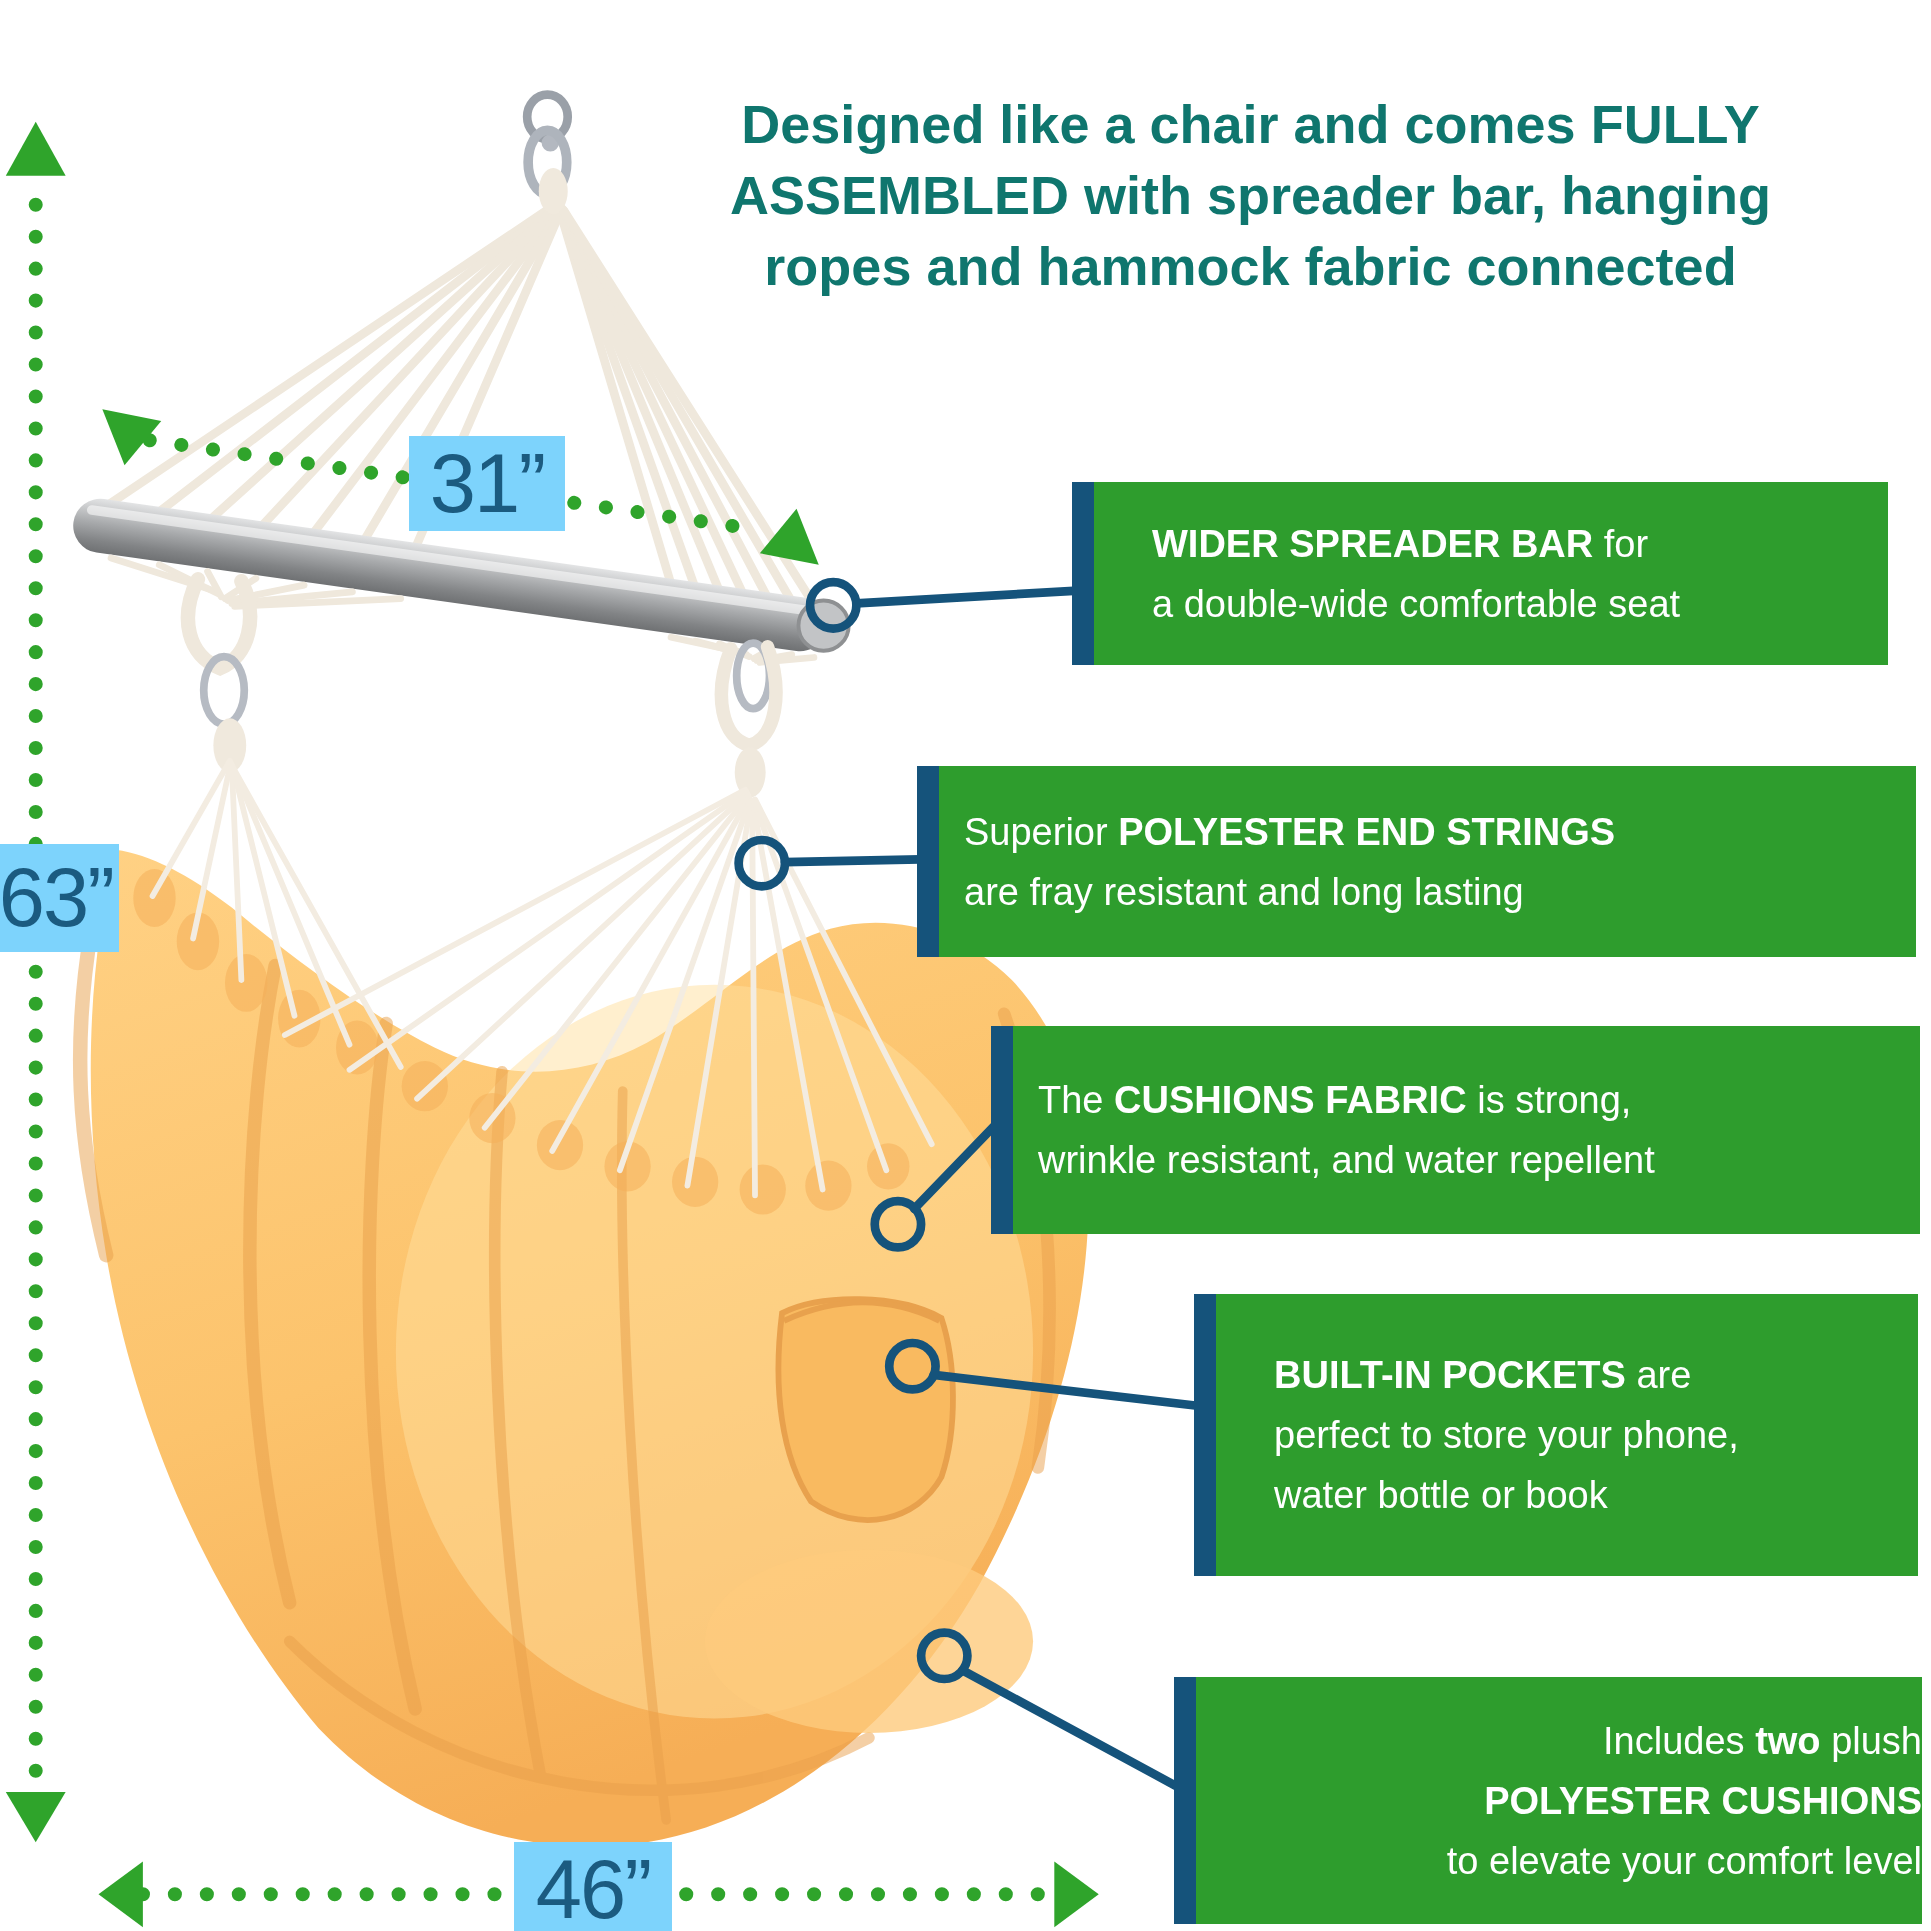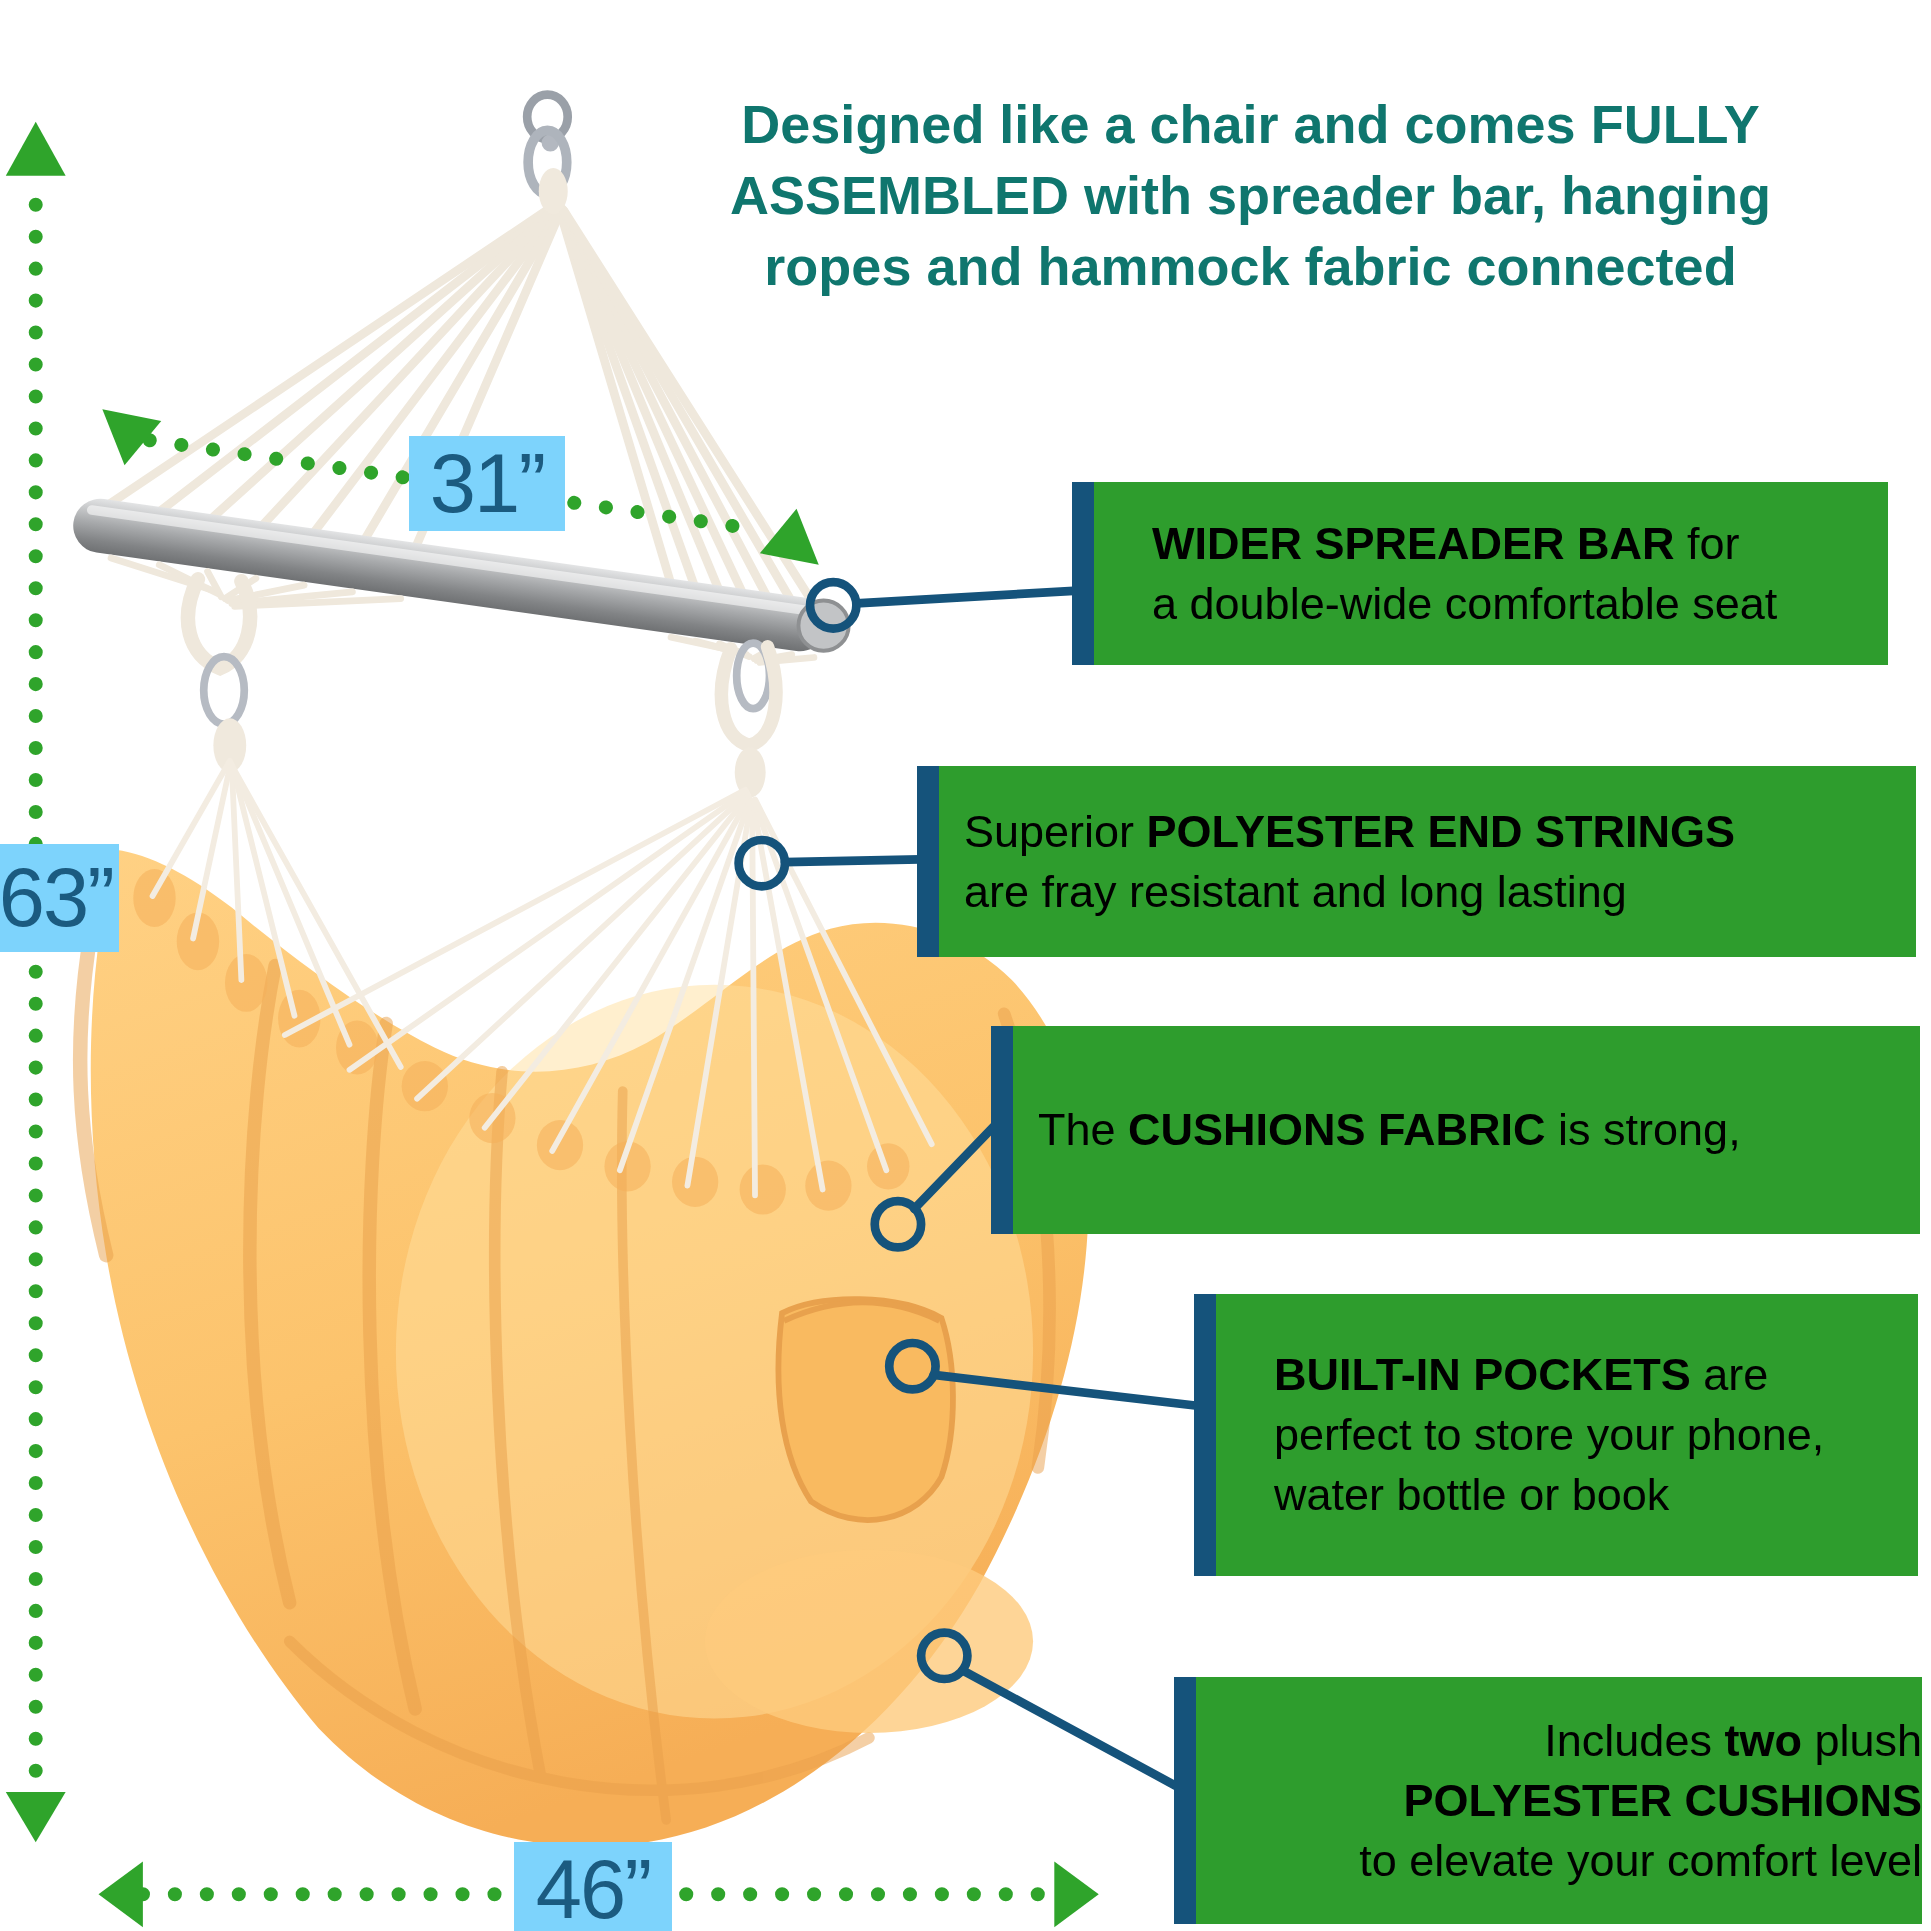--- a/index.html
+++ b/index.html
@@ -19,23 +19,23 @@
     display:flex;align-items:center;justify-content:center;
     font-size:83px;font-weight:400;letter-spacing:-1.9px;
   }
   .dim-31{left:409px;top:436px;width:156px;height:95px;}
   .dim-63{left:-7.7px;top:844px;width:127px;height:108px;}
   .dim-46{left:514px;top:1842px;width:158px;height:95px;}
   
   .callout{position:absolute;display:flex;}
   .callout .cbar{width:22px;background:#15537b;flex:0 0 auto;}
   .callout .content{
-    flex:1;background:#2e9d2d;color:#000000;
+    flex:1;background:#2e9d2d;color:#ffffff;
     display:flex;flex-direction:column;justify-content:center;
-    font-size:45px;line-height:60px;font-weight:400;
+    font-size:38px;line-height:60px;font-weight:400;
   }
   .callout .content .c-line{white-space:nowrap;}
   .callout .content .b{font-weight:700;}
   .pad60 .content{padding-left:58px;}
   .pad40 .content{padding-left:25px;}
   .co-1{left:1072px;top:482px;width:816px;height:183px;}
   .co-2{left:917px;top:766px;width:999px;height:191px;}
   .co-3{left:991px;top:1026px;width:929px;height:208px;}
   .co-4{left:1194px;top:1294px;width:724px;height:282px;}
   .co-5{left:1174px;top:1677px;width:748px;height:247px;text-align:right;}
@@ -246,20 +246,21 @@
     <div class="cbar"></div>
     <div class="content">
         <div class="c-line"><span>Superior </span><span class="b">POLYESTER END STRINGS</span></div>
         <div class="c-line"><span>are fray resistant and long lasting</span></div>
       </div>
   </div>
   <div class="callout co-3 pad40">
     <div class="cbar"></div>
     <div class="content">
         <div class="c-line"><span>The </span><span class="b">CUSHIONS FABRIC</span><span> is strong,</span></div>
+        <div class="c-line"><span>wrinkle resistant, and water repellent</span></div>
       </div>
   </div>
   <div class="callout co-4 pad60">
     <div class="cbar"></div>
     <div class="content">
         <div class="c-line"><span class="b">BUILT-IN POCKETS</span><span> are</span></div>
         <div class="c-line"><span>perfect to store your phone,</span></div>
         <div class="c-line"><span>water bottle or book</span></div>
       </div>
   </div>

